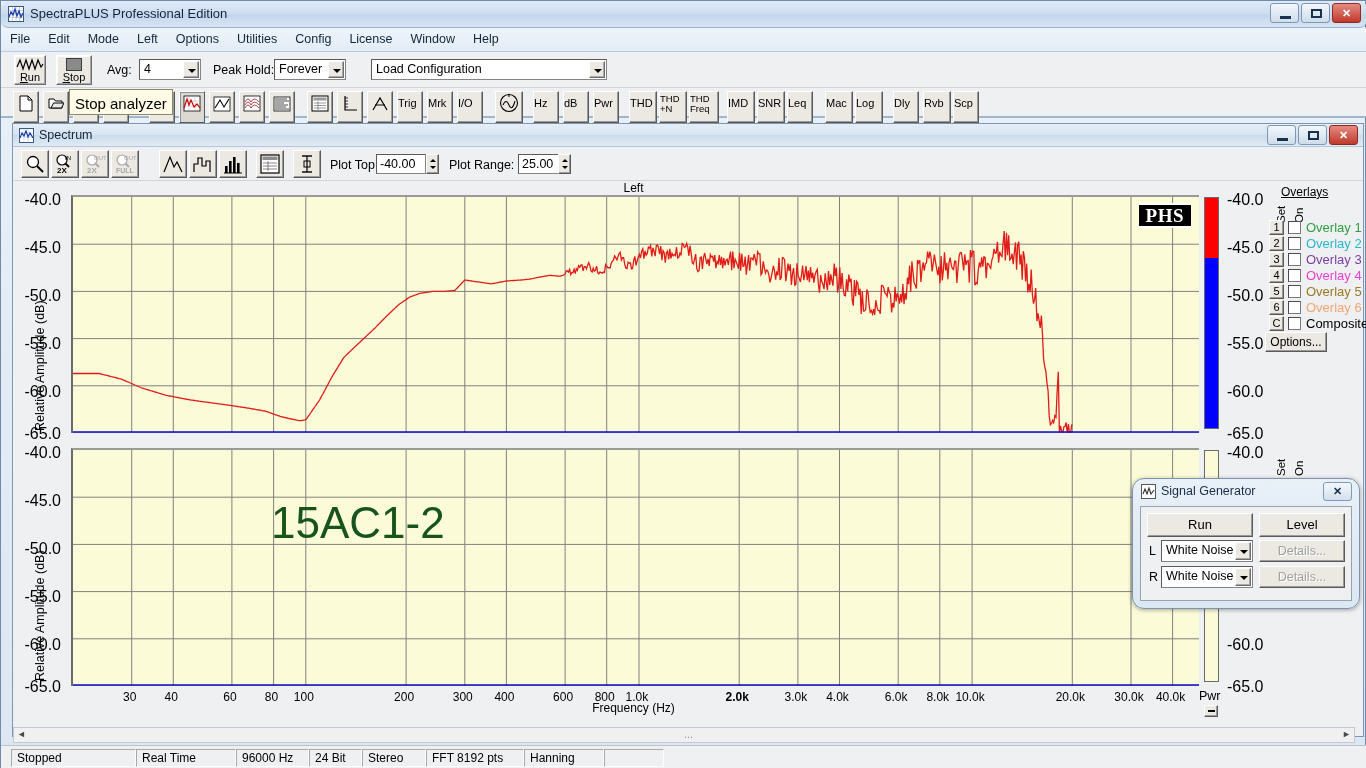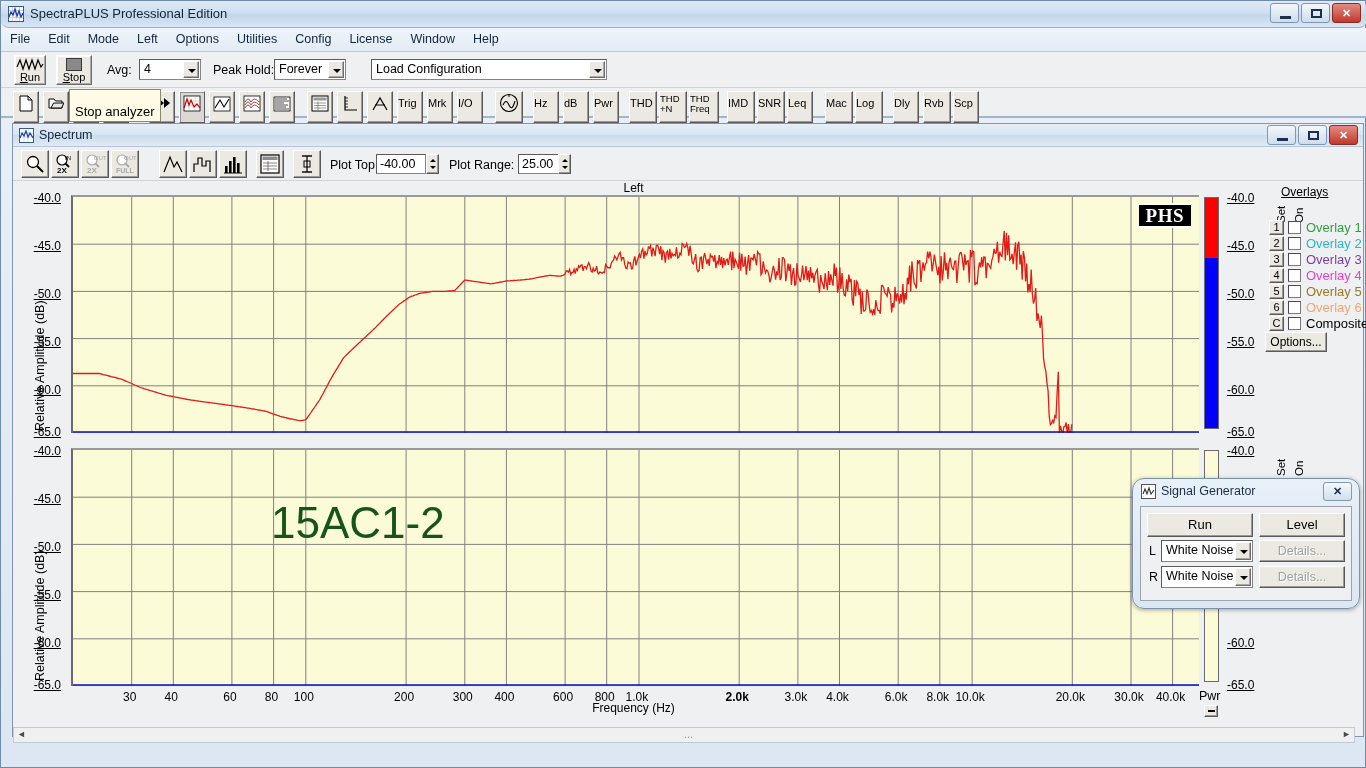--- a/index.html
+++ b/index.html
@@ -102,21 +102,21 @@
     background:#ece9e3;border:1px solid #fff;
     border-right-color:#5a5a5a;border-bottom-color:#5a5a5a;
     box-shadow:inset -1px -1px 0 #9b9b9b;
     box-sizing:border-box;text-align:left;color:#000;
     font-size:11px;line-height:22px;overflow:hidden;
   }
   .tbtn.two{line-height:10px;padding-top:2px;font-size:9.5px;}
   .tooltip{
     position:absolute;left:68px;top:88px;
     background:#fffbe6;border:1px solid #8a8a6a;
-    padding:14px 5px 2px 5px;font-size:13px;color:#000;
+    padding:5px 5px 2px 5px;font-size:15px;color:#000;
     z-index:40;white-space:nowrap;
   }
   
   .child{
     position:absolute;left:11px;top:122px;width:1352px;height:614px;
     background:#eff0f1;
     border:1px solid #7f96b0;box-sizing:border-box;
   }
   .child-tb{
     position:absolute;left:0;top:0;right:0;height:23px;
@@ -161,21 +161,21 @@
   }
   .plotbox{
     position:absolute;background:#fcfbd8;
     border-left:2px solid #6b6b6b;border-top:2px solid #9a9a9a;
     box-sizing:border-box;overflow:hidden;
   }
   .ylabel{
     position:absolute;font-size:12.5px;color:#000;
     transform:rotate(-90deg);transform-origin:left top;white-space:nowrap;
   }
-  .ytick{position:absolute;font-size:12px;color:#000;text-align:right;width:44px;text-decoration:underline;}
+  .ytick{position:absolute;font-size:16px;color:#000;text-align:right;width:44px;}
   .xtick{position:absolute;font-size:12px;color:#000;text-align:center;}
   .axlabel{position:absolute;font-size:12px;color:#000;}
   .phs{
     position:absolute;background:#000;color:#fff;
     font-family:"Liberation Serif",serif;font-weight:bold;font-size:19px;
     padding:0 7px;border-top:2px solid #fff;border-bottom:2px solid #fff;
     letter-spacing:0.5px;line-height:21px;
   }
   .bigtext{
     position:absolute;color:#16541a;font-size:44px;
@@ -795,14 +795,24 @@
       <div class="sgbtn dis" style="left:118px;top:59px;width:86px;height:22px;line-height:20px;font-size:12.5px;">Details...</div>
     </div>
   </div>
 
   <div class="hscroll">
     <div class="sc-arrow" style="left:0;">◄</div>
     <div class="sc-arrow" style="right:0;">►</div>
     <div class="sc-grip">⋯</div>
   </div>
 
+  <div class="statusbar">
+    <div class="stcell" style="left:10px;width:125px;">Stopped</div>
+    <div class="stcell" style="left:135px;width:100px;">Real Time</div>
+    <div class="stcell" style="left:235px;width:73px;">96000 Hz</div>
+    <div class="stcell" style="left:308px;width:53px;">24 Bit</div>
+    <div class="stcell" style="left:361px;width:64px;">Stereo</div>
+    <div class="stcell" style="left:425px;width:98px;">FFT 8192 pts</div>
+    <div class="stcell" style="left:523px;width:80px;">Hanning</div>
+    <div class="stcell" style="left:603px;width:60px;"></div>
+  </div>
 
 </div>
 
 </body></html>

